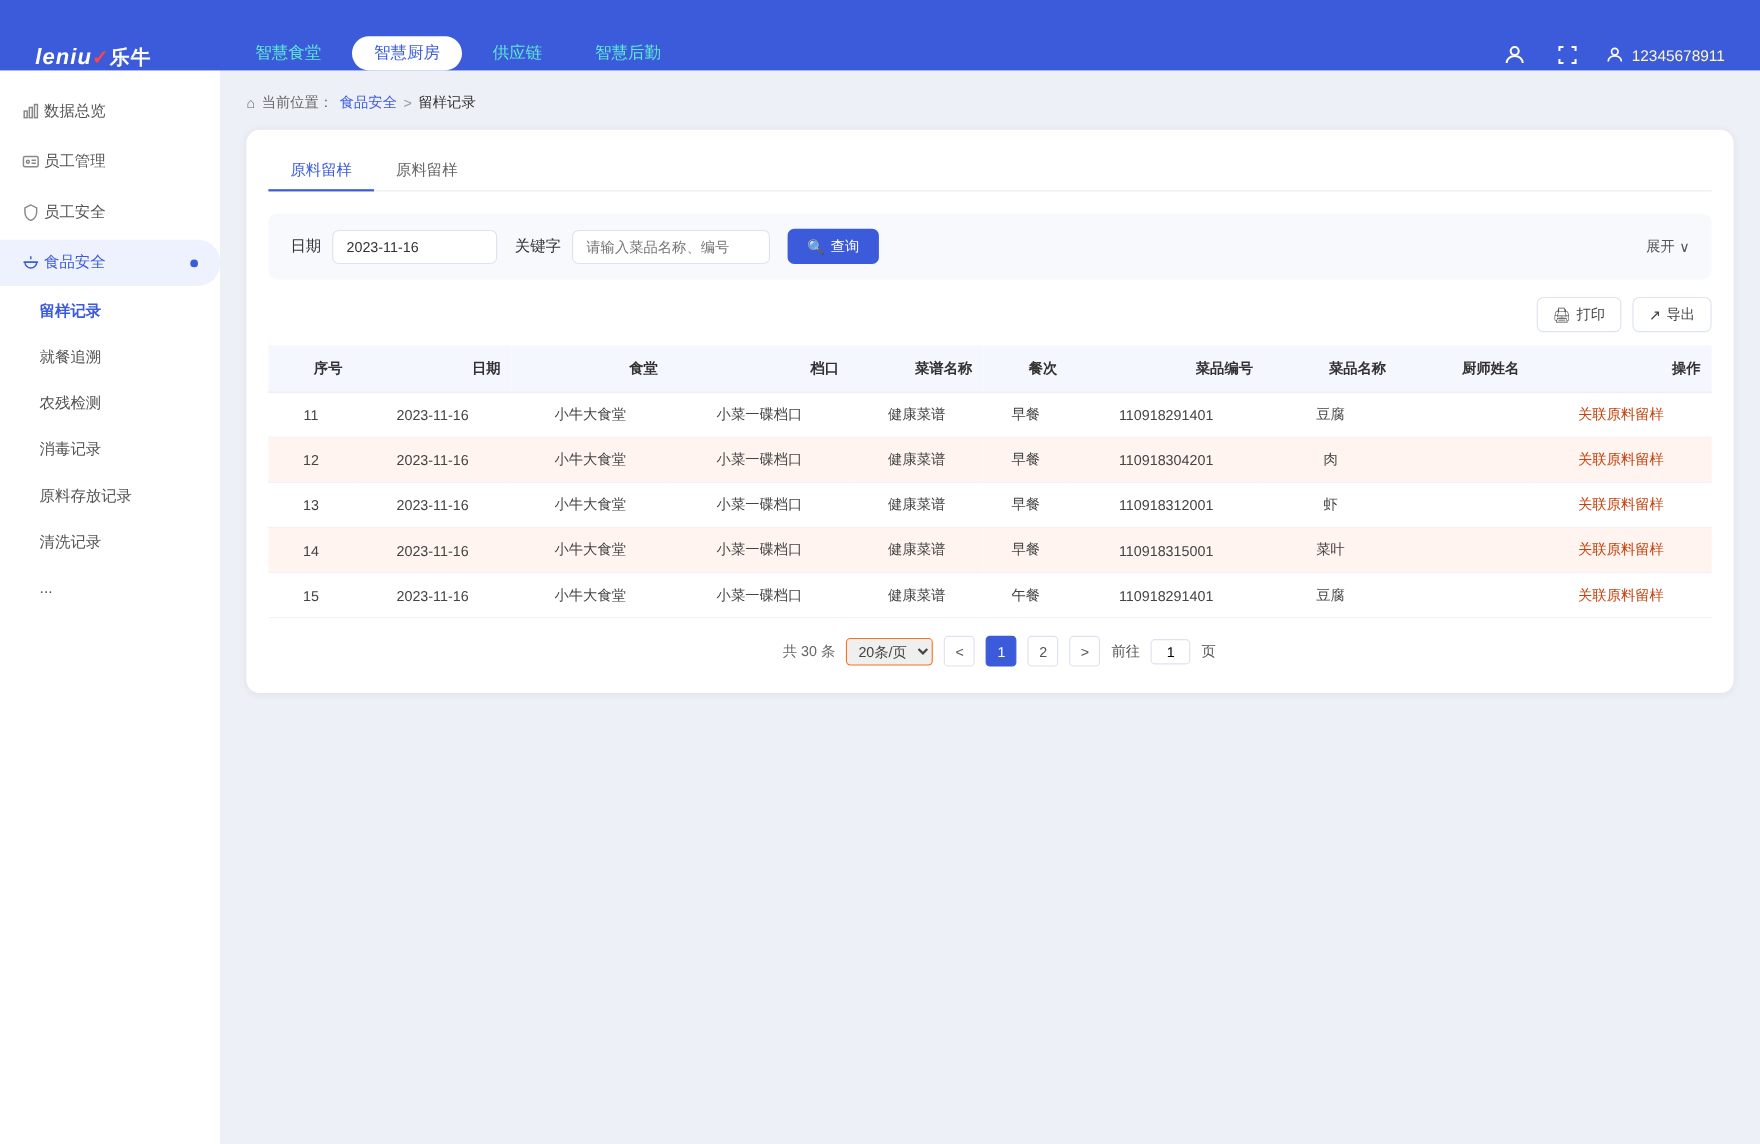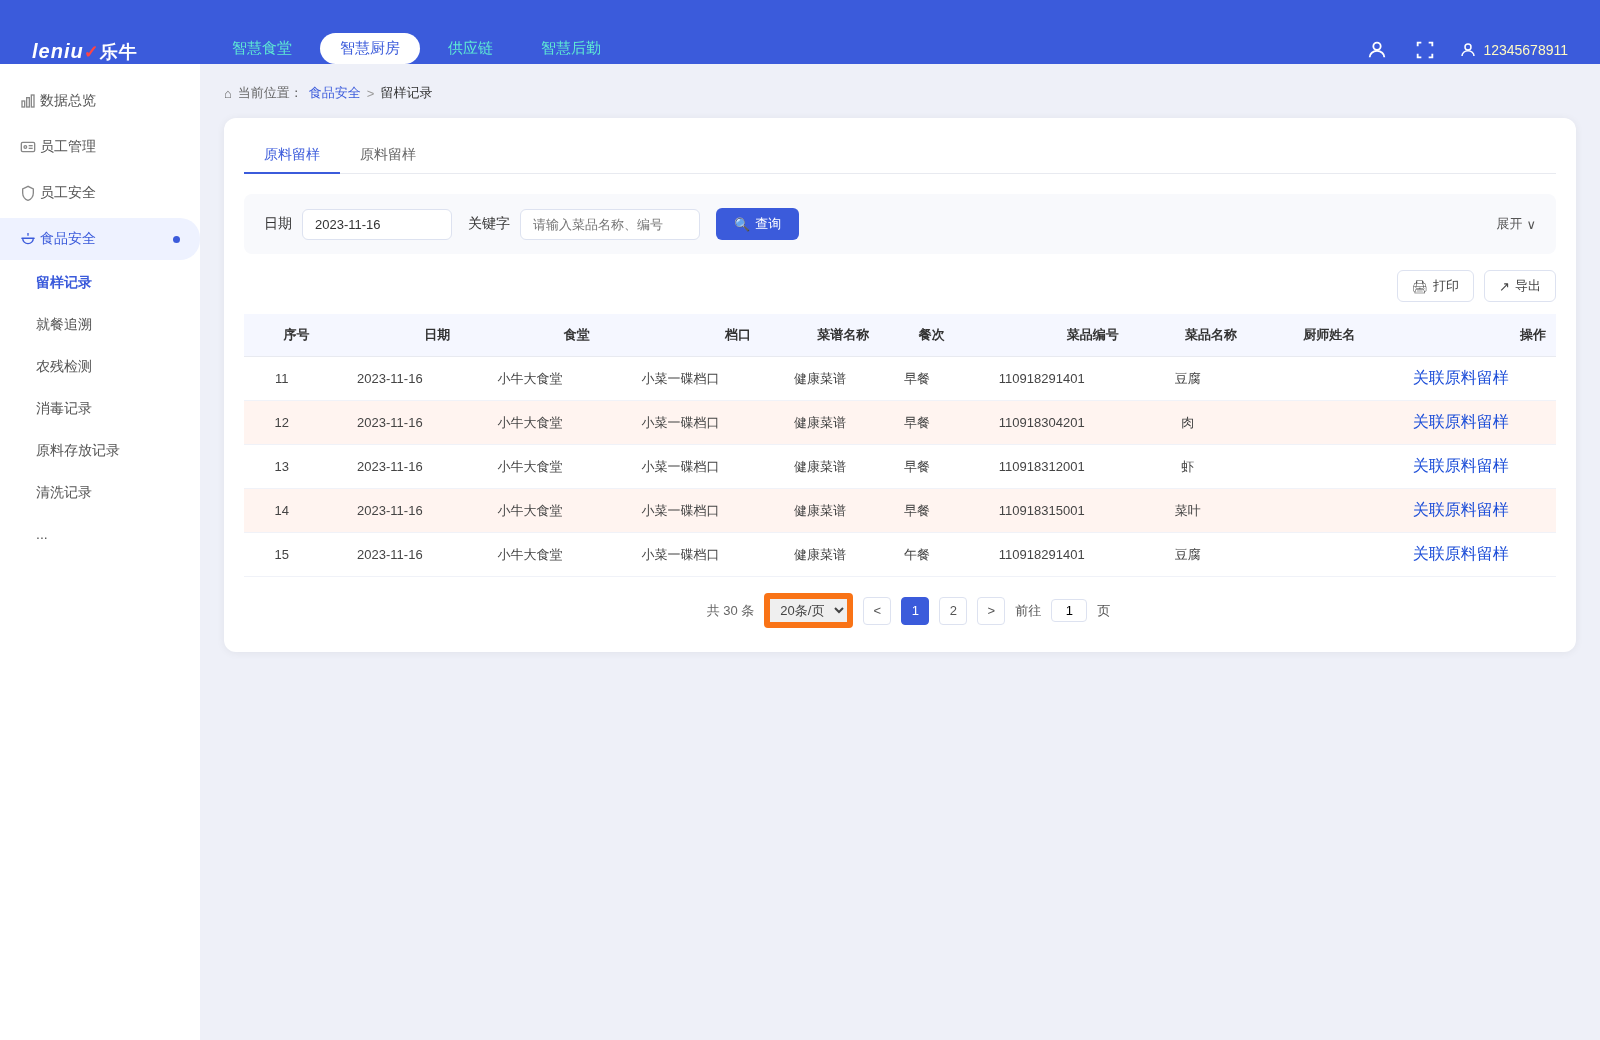--- a/index.html
+++ b/index.html
@@ -264,37 +264,37 @@
     }
     .data-table td {
       padding: 11px 10px;
       text-align: center;
       border-bottom: 1px solid #f0f2f8;
       color: #444;
       white-space: nowrap;
     }
     .row-highlight td { background: #fff4f0; }
     .link-btn {
-      color: #1d4ed8;
-      cursor: pointer;
-      font-size: 16px;
+      color: #c2410c;
+      cursor: pointer;
+      font-size: 13px;
     }
     
     .pagination {
       display: flex;
       align-items: center;
       justify-content: center;
       gap: 10px;
       padding: 16px 0 4px;
       font-size: 13px;
       color: #555;
     }
     .page-info { color: #666; margin-left: 17px; }
     .page-size-select {
-      border: 6px solid #f97316;
+      border: 1px solid #f97316;
       border-radius: 4px;
       padding: 3px 6px;
       font-size: 13px;
       color: #444;
       cursor: pointer;
     }
     .page-nav-btn {
       width: 28px;
       height: 28px;
       display: flex;

